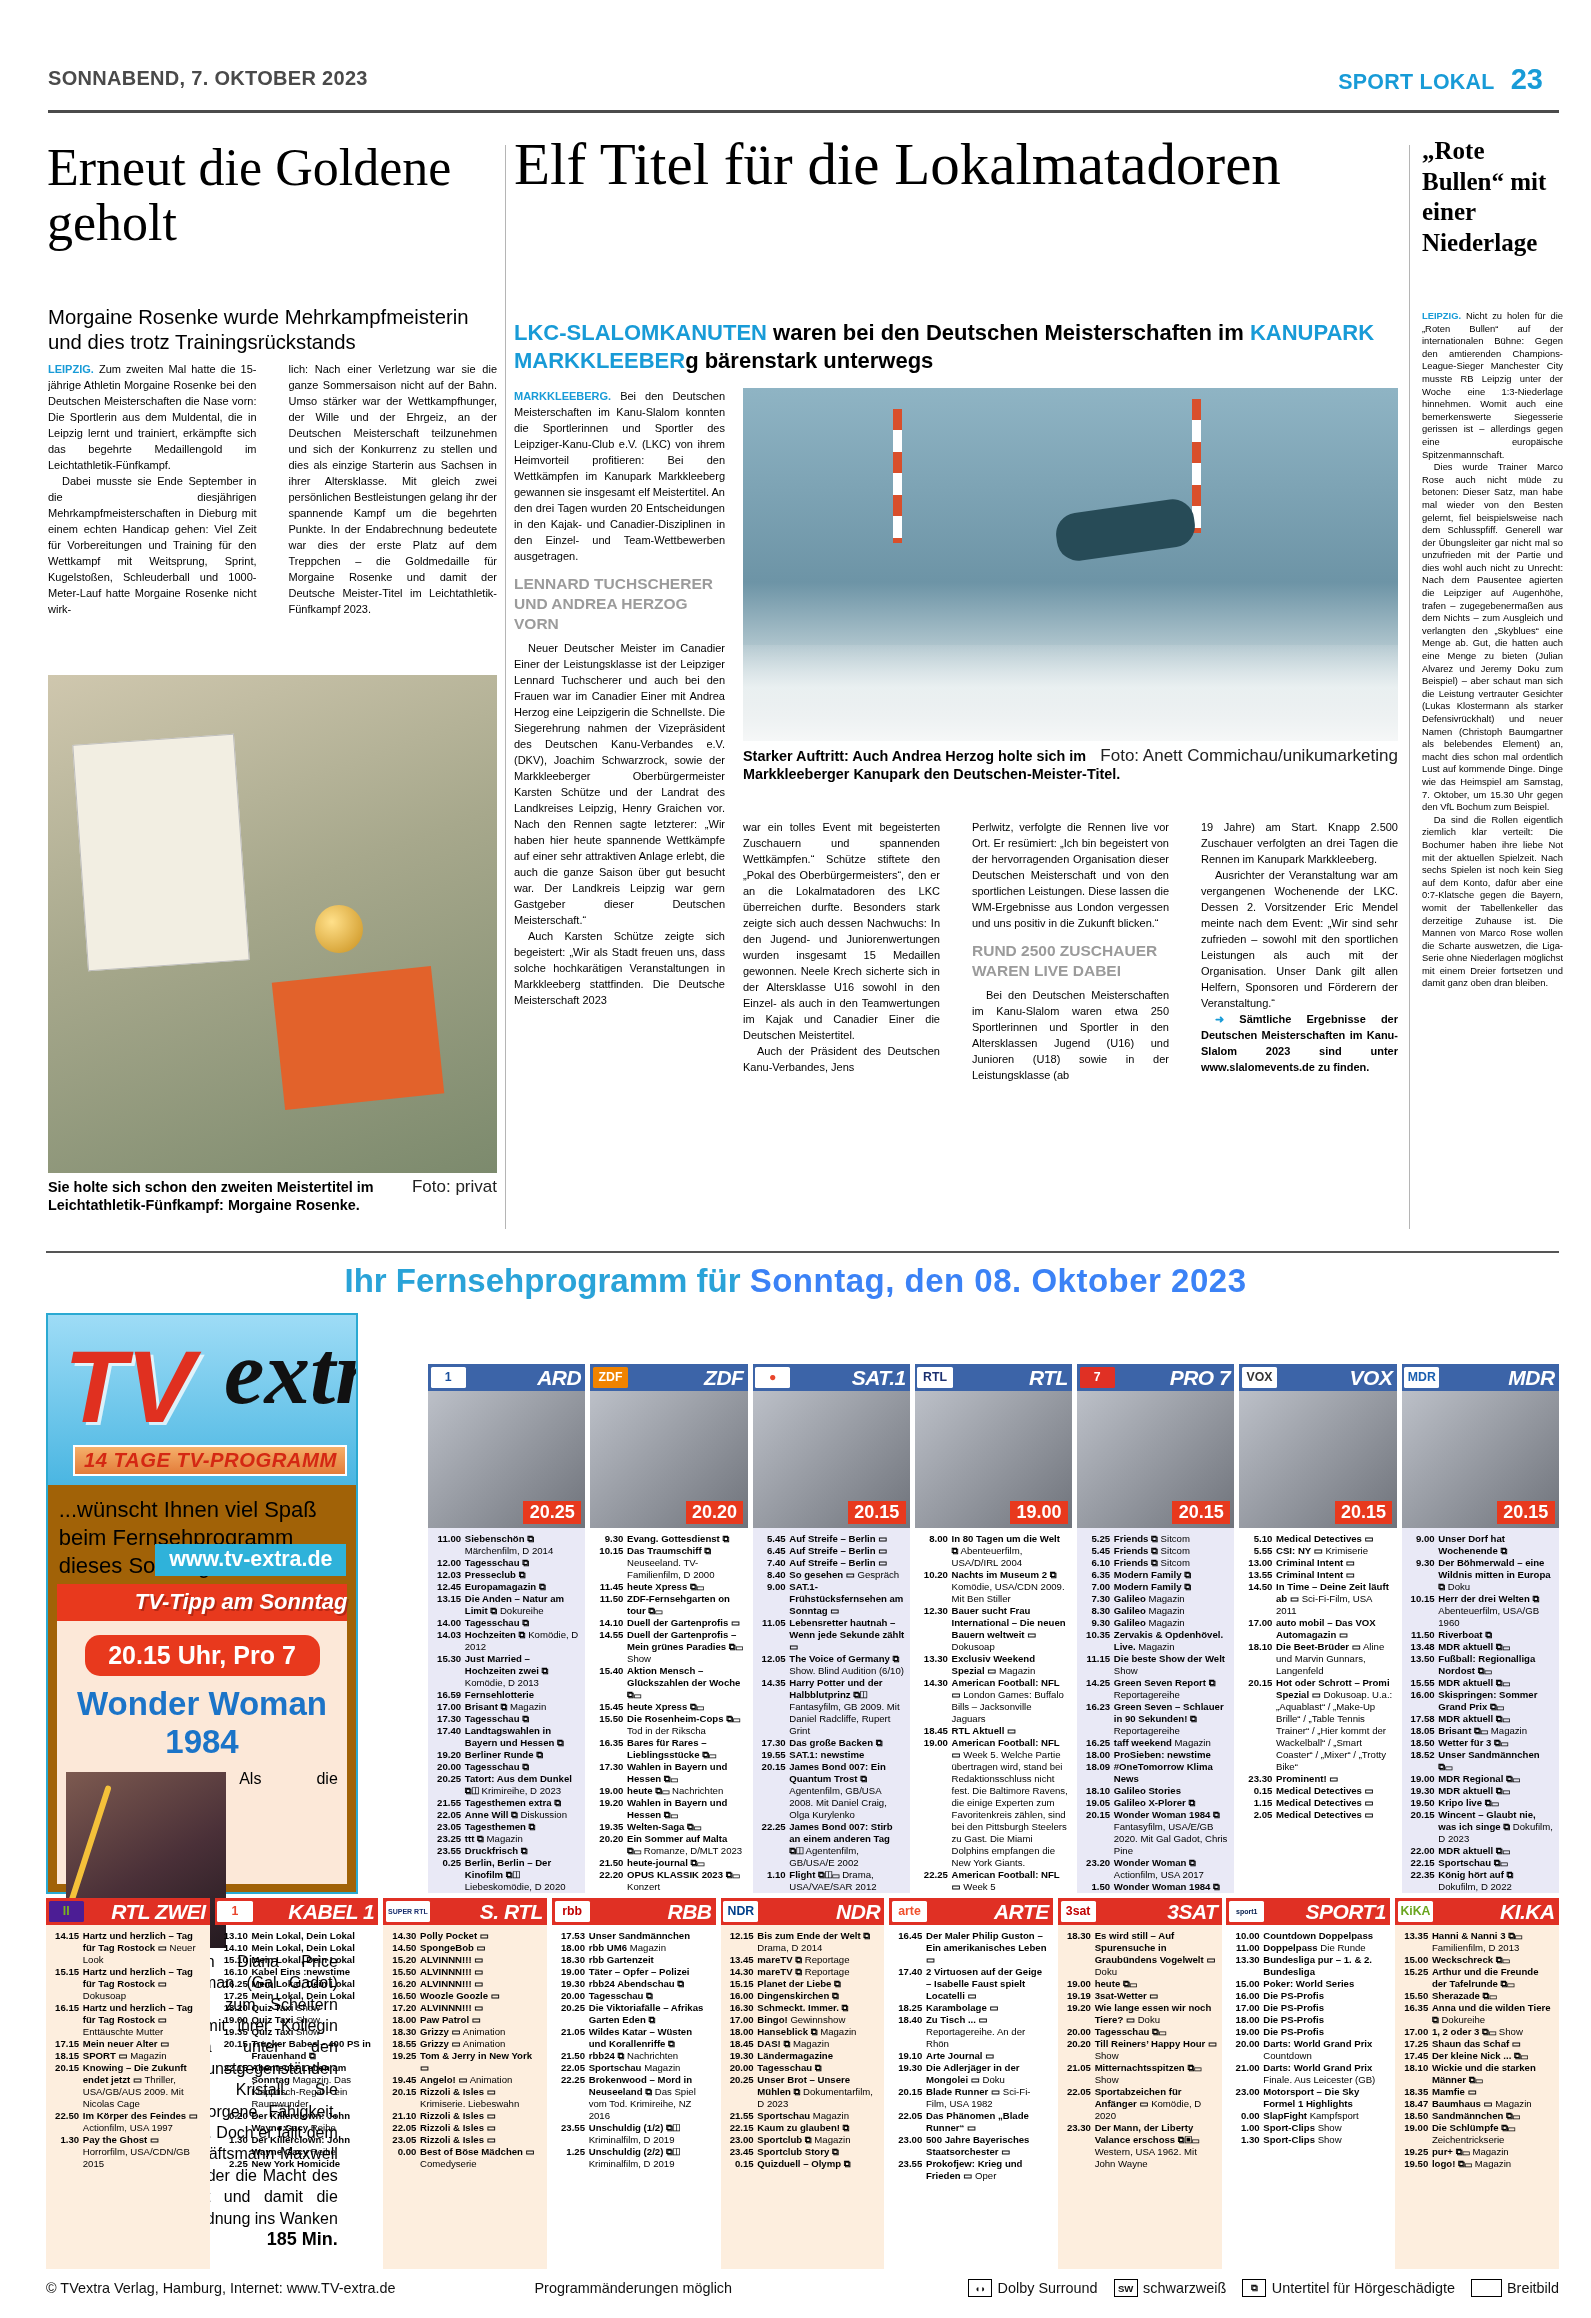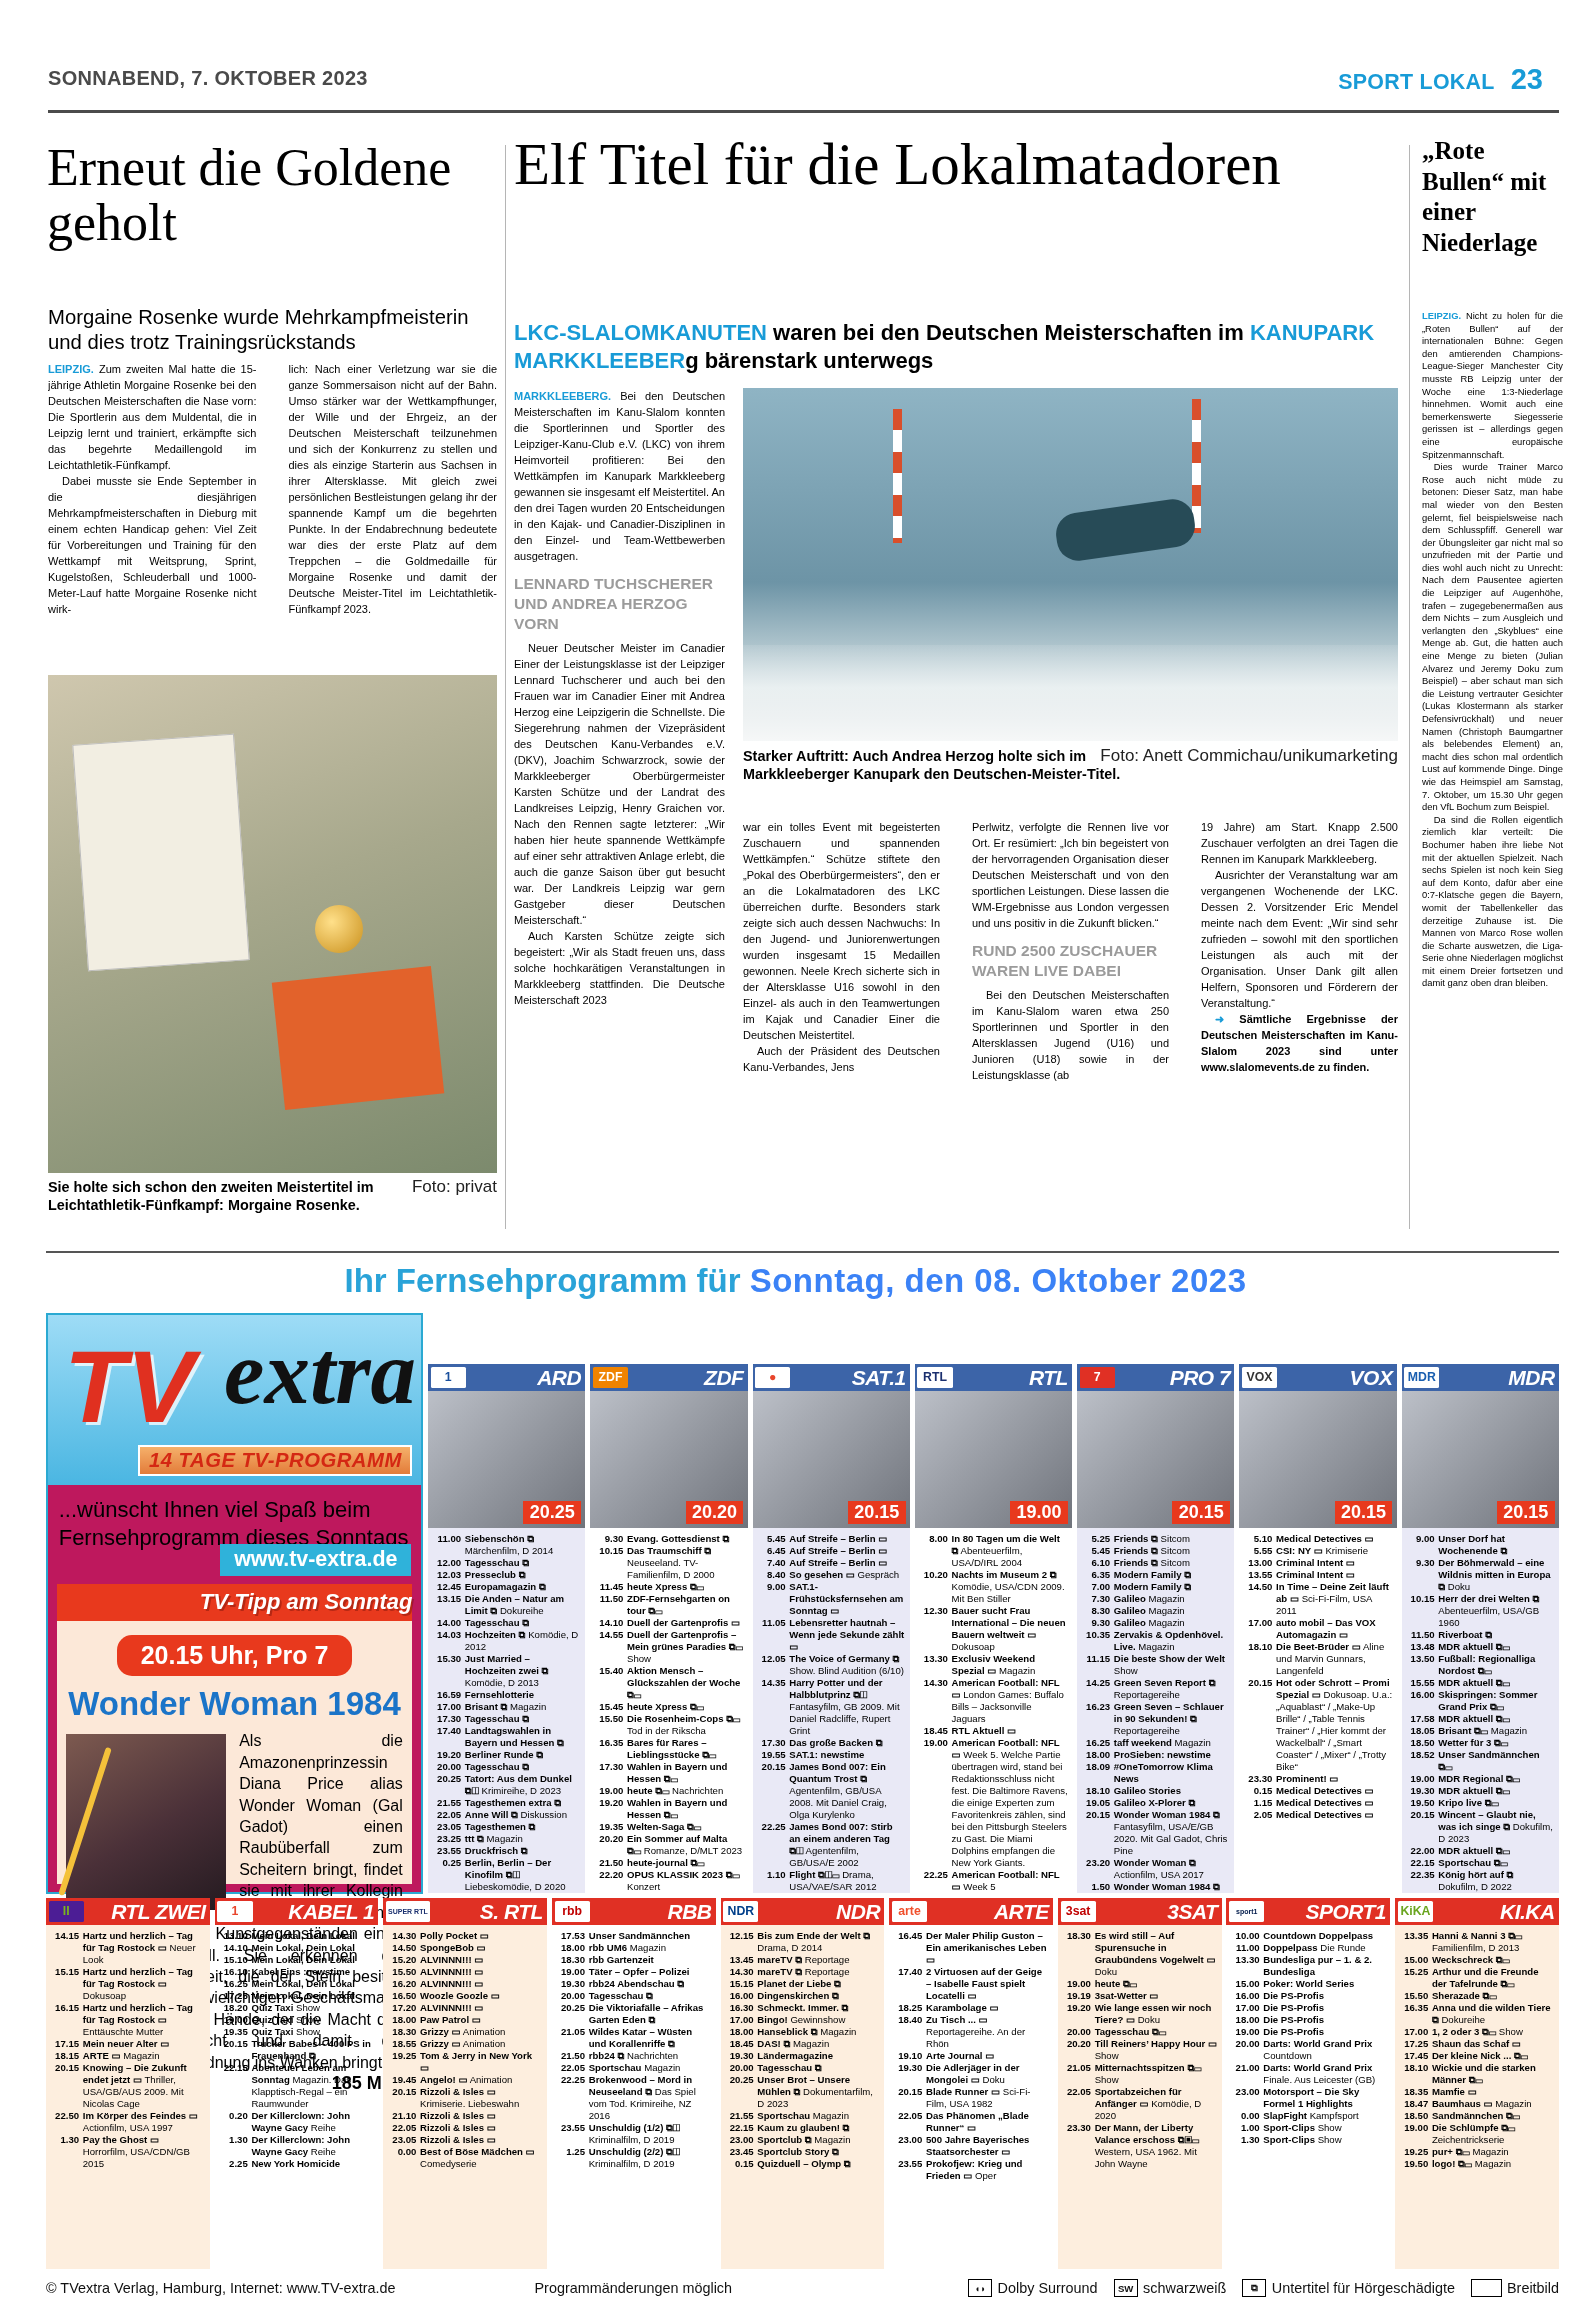--- a/index.html
+++ b/index.html
@@ -48,21 +48,21 @@
   .note-ic{color:#189bd7;font-weight:800;}
   #r-head{left:1422px;top:136px;width:141px;font-size:25px;line-height:30.5px;font-weight:600;}
   #r-body{left:1422px;top:310px;width:141px;height:915px;overflow:hidden;font-size:9.4px;line-height:12.6px;text-align:justify;}
   #r-body p{margin:0;} #r-body p+p{text-indent:11.8px;}
   
   #sec-rule{left:46px;top:1251px;width:1513px;height:2.1px;background:#555;}
   #banner{left:0;top:1262px;width:100%;text-align:center;}
   #banner .b1{font-size:33px;font-weight:700;color:#2aa3d8;}
   #banner .b2{font-size:33px;font-weight:800;color:#3b82f6;letter-spacing:0.5px;}
   
-  #tvx{left:46px;top:1313px;width:377px;height:581px;border:2.1px solid #2aa9d2;box-sizing:border-box;background:#be185d;}
+  #tvx{left:46px;top:1313px;width:312px;height:581px;border:2.1px solid #2aa9d2;box-sizing:border-box;background:#a16207;}
   #tvx-logo{height:170px;background:linear-gradient(180deg,#9edcf6,#4ab6e2);position:relative;overflow:hidden;}
   #tvx-tv{position:absolute;left:16px;top:14px;font-style:italic;font-weight:900;font-size:102px;color:#e03020;text-shadow:3.2px 3.2px 0 rgba(255,255,255,.75);}
   #tvx-extra{position:absolute;left:176px;top:5.3px;font-family:"Liberation Serif",serif;font-style:italic;font-weight:700;font-size:91px;color:#111;}
   #tvx-14{position:absolute;right:8.6px;bottom:8.6px;background:linear-gradient(180deg,#f5b06a,#e37c3a);border:2.1px solid #fff;color:#d42813;font-style:italic;font-weight:900;font-size:20.3px;padding:2.1px 8.6px;letter-spacing:0.5px;}
   #tvx-tagwrap{position:relative;padding:10.7px 10.7px 2.1px;height:81px;}
   #tvx-tag{font-size:22px;line-height:28px;}
   #tvx-url{position:absolute;right:9.6px;bottom:3.2px;background:#2fb2da;color:#fff;font-weight:700;font-size:21.4px;padding:3.2px 14px;margin-left:44px;}
   #tipp-head{margin:5.3px 8.6px 0;background:#e8391d;color:#fff;text-align:right;font-style:italic;font-weight:900;font-size:22px;padding:5.3px 0;text-shadow:2.1px 2.1px 0 rgba(120,20,10,.45);}
   #tipp-body{margin:0 8.6px;background:#fce8d8;padding:5.3px 9.6px 7.5px;height:251px;}
   #tipp-pill{margin:8.6px auto 4.3px;width:235px;background:#e8391d;color:#fff;font-weight:800;font-size:25px;text-align:center;padding:6.4px 0;border-radius:15px;}
@@ -741,21 +741,21 @@
         <div class="pg">
           <span class="pt">16.15</span>
           <span class="px"><b>Hartz und herzlich – Tag für Tag Rostock ▭</b> Enttäuschte Mutter</span>
         </div>
         <div class="pg">
           <span class="pt">17.15</span>
           <span class="px"><b>Mein neuer Alter ▭</b></span>
         </div>
         <div class="pg">
           <span class="pt">18.15</span>
-          <span class="px"><b>ARTE ▭</b> Magazin</span>
+          <span class="px"><b>SPORT ▭</b> Magazin</span>
         </div>
         <div class="pg">
           <span class="pt">20.15</span>
           <span class="px"><b>Knowing – Die Zukunft endet jetzt ▭</b> Thriller, USA/GB/AUS 2009. Mit Nicolas Cage</span>
         </div>
         <div class="pg">
           <span class="pt">22.50</span>
           <span class="px"><b>Im Körper des Feindes ▭</b> Actionfilm, USA 1997</span>
         </div>
         <div class="pg">

